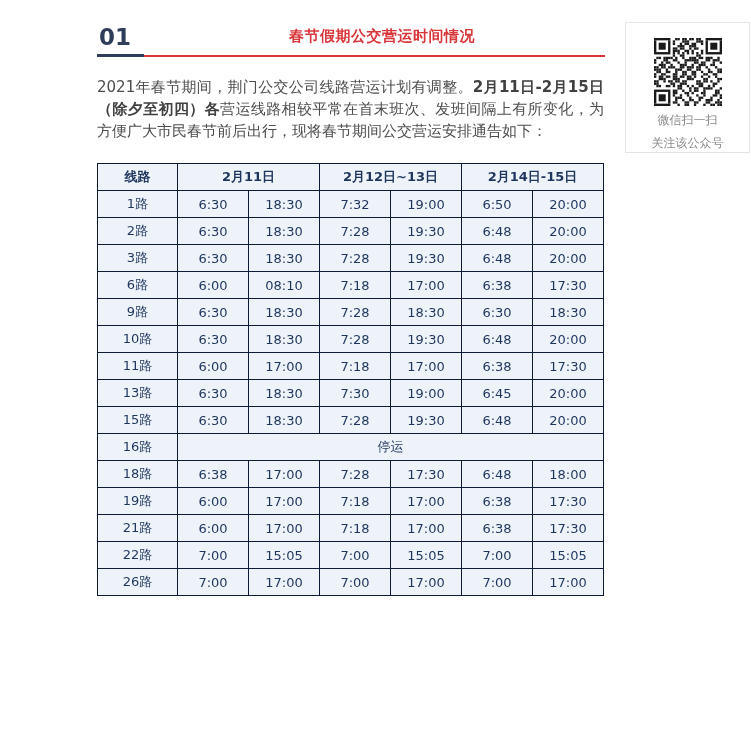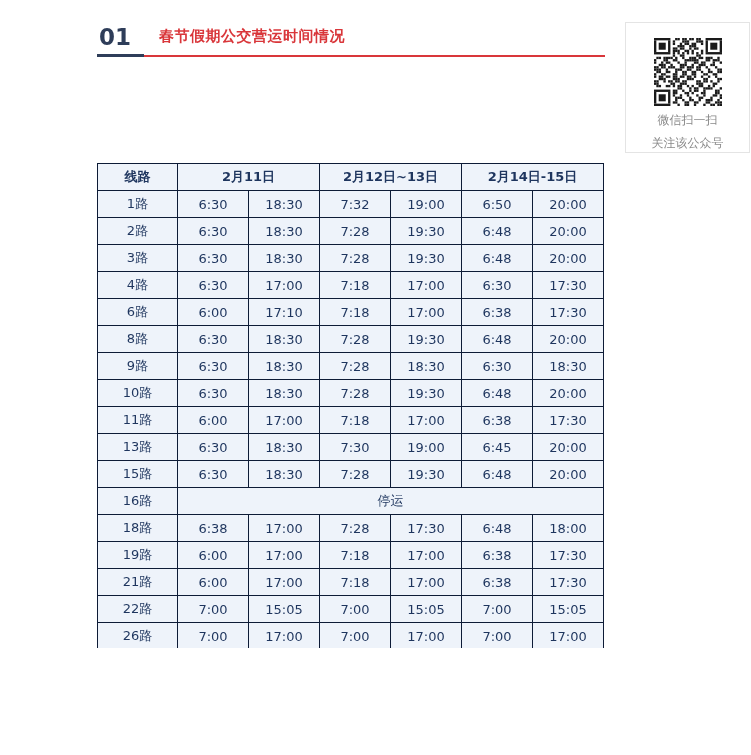--- a/index.html
+++ b/index.html
@@ -16,20 +16,21 @@
   .sec-num{
     font-size:23px;font-weight:bold;line-height:1;
     color:var(--deep_navy,#2e3d59);
     border-bottom:3px solid var(--deep_navy,#2e3d59);
     padding:0 13px 5px 2px;
   }
   .sec-title-wrap{
     flex:1;
     border-bottom:2px solid var(--accent_red,#d9363a);
     padding:0 0 9px 15px;
+    text-align:center;
   }
   .sec-title{
     color:var(--accent_red,#d9363a);
     font-size:15px;font-weight:bold;letter-spacing:0.5px;
   }
   
   .intro{
     position:absolute;left:97px;top:76px;width:507px;margin:0;
     font-size:15px;line-height:22px;color:var(--body_text,#4d4d4d);
     text-align:justify;
@@ -65,20 +66,21 @@
 
 <div class="page">
 
   <div class="section-header">
     <span class="sec-num">01</span>
     <div class="sec-title-wrap">
       <span class="sec-title">春节假期公交营运时间情况</span>
     </div>
   </div>
 
+  <p class="intro"><span>2021年春节期间，荆门公交公司线路营运计划有调整。</span><strong>2月11日-2月15日（除夕至初四）各</strong><span>营运线路相较平常在首末班次、发班间隔上有所变化，为方便广大市民春节前后出行，现将春节期间公交营运安排通告如下：</span></p>
 
   <table class="schedule">
     <colgroup>
       <col style="width:80px">
       <col style="width:71px">
         <col style="width:71px">
       <col style="width:71px">
         <col style="width:71px">
       <col style="width:71px">
         <col style="width:71px">
@@ -113,45 +115,27 @@
         <tr>
           <td>3路</td>
           <td>6:30</td>
           <td>18:30</td>
           <td>7:28</td>
           <td>19:30</td>
           <td>6:48</td>
           <td>20:00</td>
         </tr>
         <tr>
-          <td>4路</td>
-          <td>6:30</td>
-          <td>17:00</td>
-          <td>7:18</td>
-          <td>17:00</td>
-          <td>6:30</td>
-          <td>17:30</td>
-        </tr>
-        <tr>
           <td>6路</td>
           <td>6:00</td>
-          <td>17:10</td>
+          <td>08:10</td>
           <td>7:18</td>
           <td>17:00</td>
           <td>6:38</td>
           <td>17:30</td>
-        </tr>
-        <tr>
-          <td>8路</td>
-          <td>6:30</td>
-          <td>18:30</td>
-          <td>7:28</td>
-          <td>19:30</td>
-          <td>6:48</td>
-          <td>20:00</td>
         </tr>
         <tr>
           <td>9路</td>
           <td>6:30</td>
           <td>18:30</td>
           <td>7:28</td>
           <td>18:30</td>
           <td>6:30</td>
           <td>18:30</td>
         </tr>

